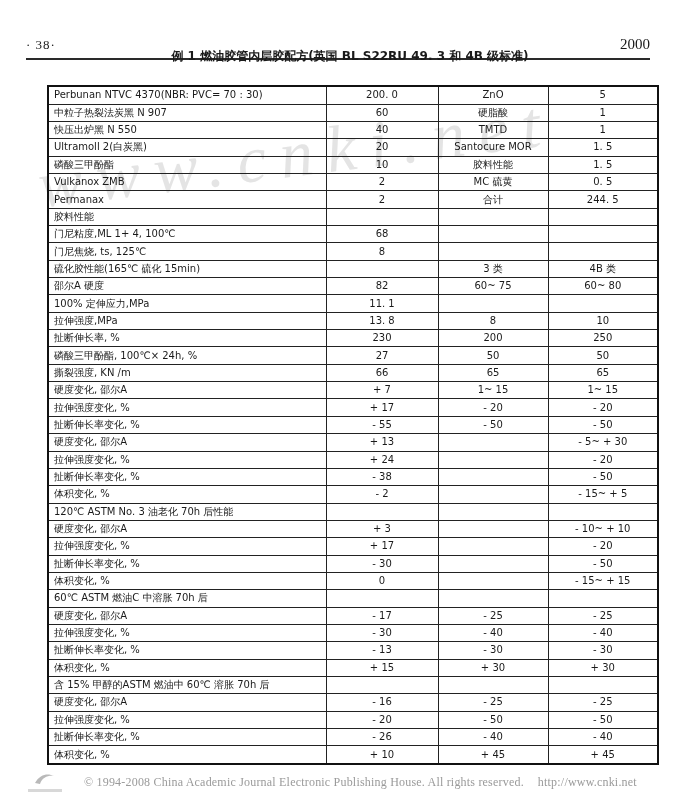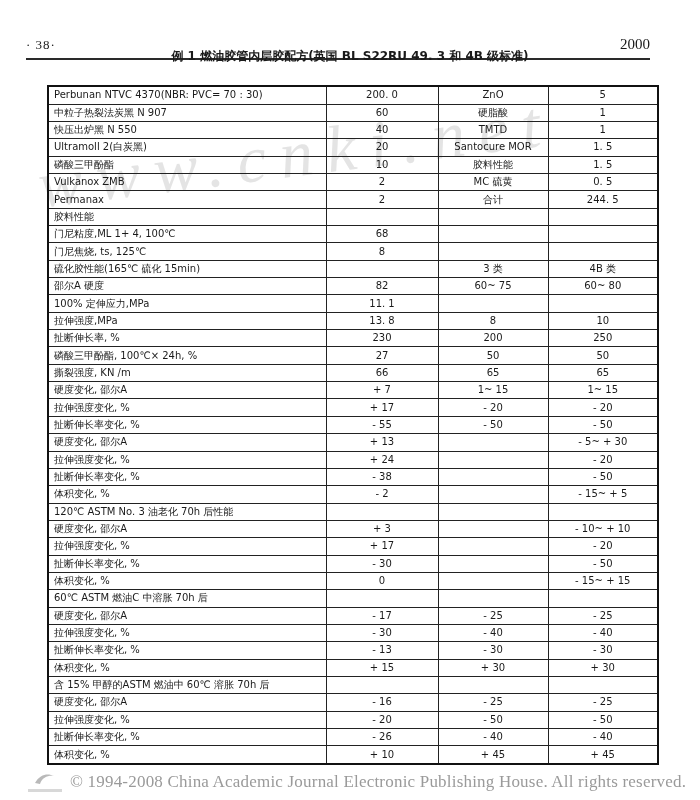--- a/index.html
+++ b/index.html
@@ -47,21 +47,21 @@
     line-height:1;
   }
   table.doc{border:2px solid #111;}
   td.lbl{text-align:left;}
   td.lbl.indent{}
   td.val{text-align:center;}
   col.c0{width:278px;} col.c1{width:112px;} col.c2{width:110px;} col.c3{width:110px;}
   
   .footer{
     position:absolute;left:28px;bottom:8px;width:660px;
-    display:flex;align-items:center;gap:8px;color:#9a9a9a;font-size:17px;
+    display:flex;align-items:center;gap:22px;color:#9a9a9a;font-size:12px;
   }
   .logo{flex:0 0 auto;display:flex;flex-direction:column;align-items:center;gap:2px;}
   .logo-bar{width:34px;height:3px;background:#d8d8d8;}
   .foot-text{white-space:nowrap;letter-spacing:0.2px;}
   .foot-url{margin-left:14px;}
 </style>
 </head>
 <body>
 
 <div class="page">

